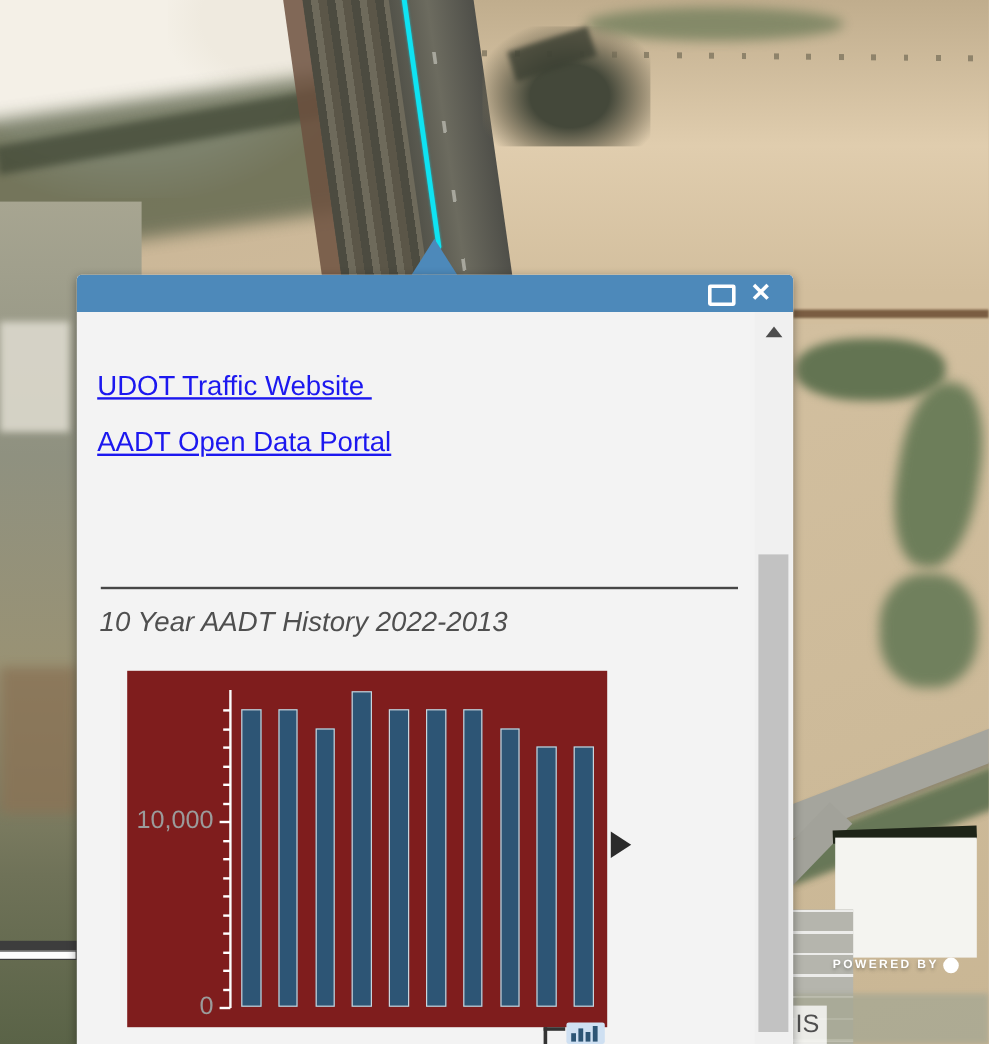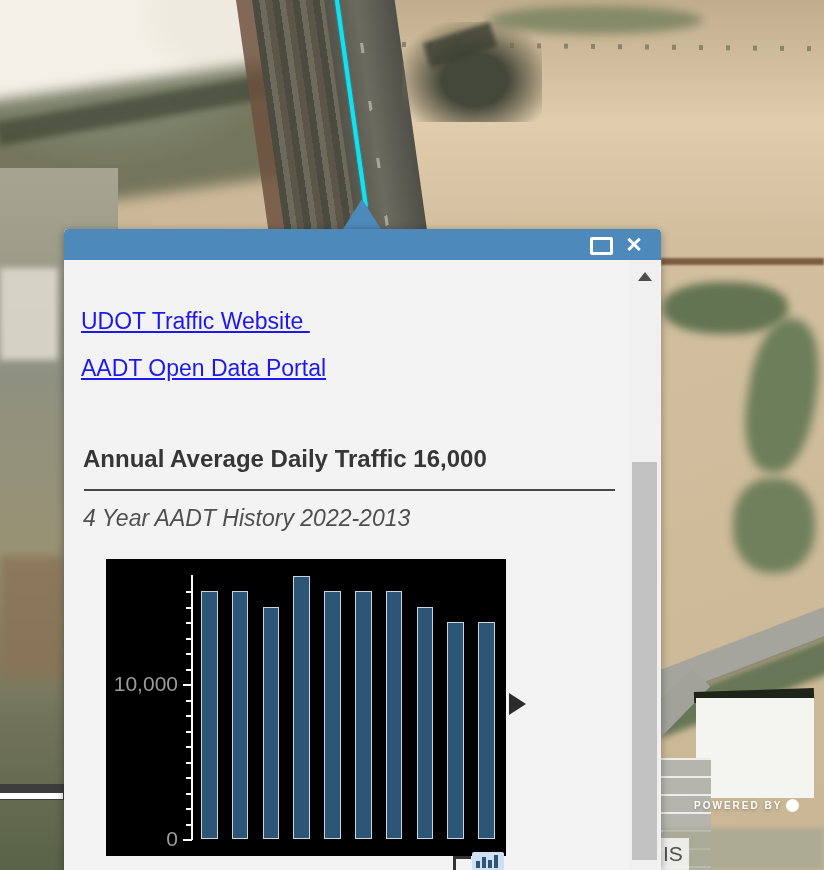--- a/index.html
+++ b/index.html
@@ -162,25 +162,24 @@
   <div class="abs" id="popup-header" style="background: rgb(77, 137, 186);">
     <div class="hdr-btn" style="right:48px;">
       <div class="max-box"></div>
     </div>
     <div class="hdr-btn close-x" style="right:14px;">✕</div>
   </div>
 
   <a class="abs plink" id="link2" style="color: rgb(28, 24, 239);">AADT Open Data Portal</a>
   <a class="abs plink" id="link1" style="color: rgb(28, 24, 239);">UDOT Traffic Website&nbsp;</a>
 
-  <div class="abs" id="heading">Annual Average Daily Traffic 16,000</div>
   <div class="abs" id="hrule"></div>
-  <div class="abs" id="caption">4 Year AADT History 2022-2013</div>
-
-  <div class="abs" id="chart" style="background: #000000;">
+  <div class="abs" id="caption">10 Year AADT History 2022-2013</div>
+
+  <div class="abs" id="chart" style="background: #7f1d1d;">
     <div class="axis"></div>
   <div class="tick" style="left: 77px; width: 9px; top: 280px;"></div>
       <div class="tick" style="left: 80px; width: 6px; top: 264.5px;"></div>
       <div class="tick" style="left: 80px; width: 6px; top: 249px;"></div>
       <div class="tick" style="left: 80px; width: 6px; top: 233.5px;"></div>
       <div class="tick" style="left: 80px; width: 6px; top: 218px;"></div>
       <div class="tick" style="left: 80px; width: 6px; top: 202.5px;"></div>
       <div class="tick" style="left: 80px; width: 6px; top: 187px;"></div>
       <div class="tick" style="left: 80px; width: 6px; top: 171.5px;"></div>
       <div class="tick" style="left: 80px; width: 6px; top: 156px;"></div>

